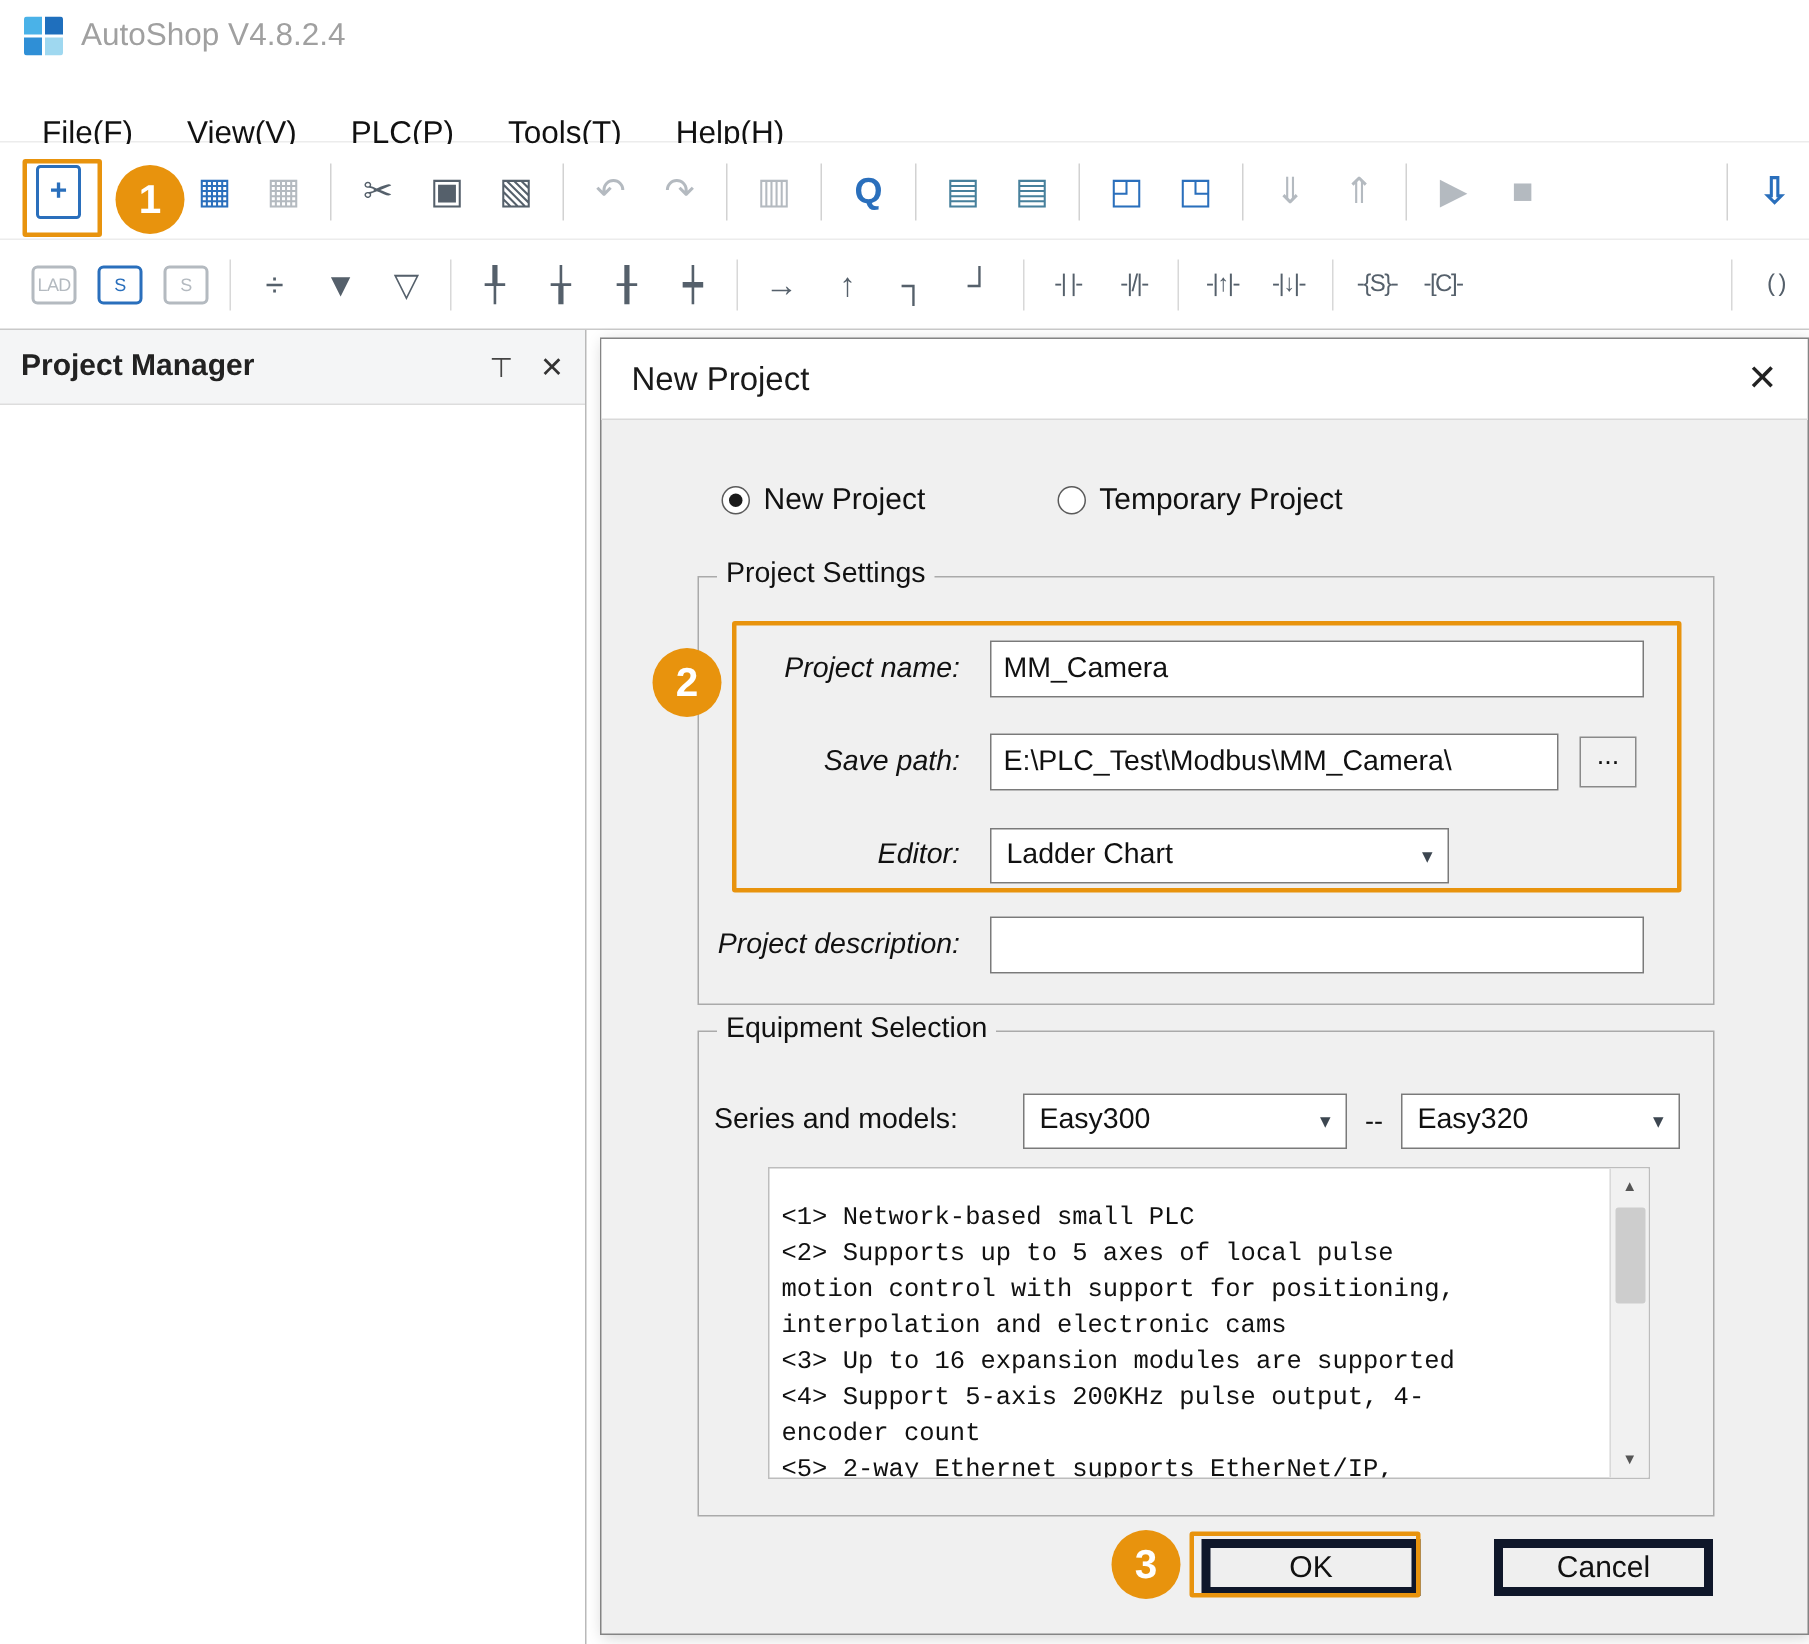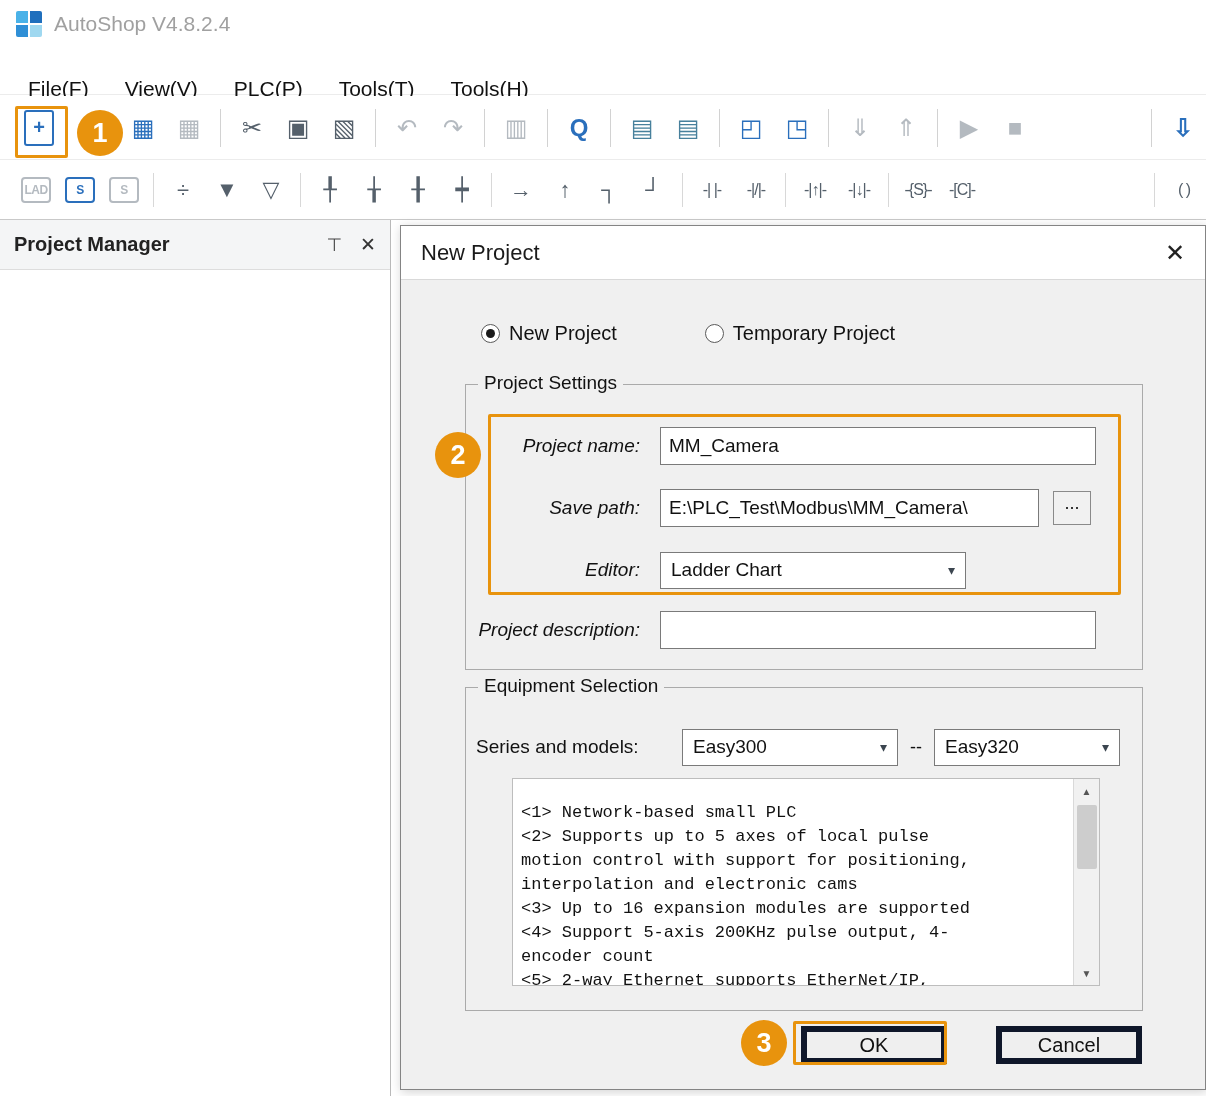--- a/index.html
+++ b/index.html
@@ -19,21 +19,21 @@
   .menubar{position:absolute;top:48px;left:0;width:100%;height:47px;display:flex;align-items:center;gap:36px;padding-left:28px;font-size:21px;border-bottom:1px solid #ececec;background:#fff;}
   .menu-item{cursor:default;margin-top:36px;}
 
   
   .toolbar{position:absolute;left:0;width:100%;display:flex;align-items:center;background:#fff;}
   #toolbar-main{top:96px;height:64px;padding-left:16px;border-bottom:1px solid #ececec;}
   #toolbar-ladder{top:161px;height:58px;padding-left:14px;}
   .tb{width:46px;height:46px;display:flex;align-items:center;justify-content:center;font-size:24px;flex:0 0 auto;color:#555;}
   .tb2{width:44px;height:42px;display:flex;align-items:center;justify-content:center;font-size:22px;flex:0 0 auto;color:#6f7780;}
   .framed{width:30px;height:36px;margin:5px 8px;border:2px solid currentColor;border-radius:3px;font-size:20px;font-weight:bold;}
-  .framed2{width:30px;height:26px;margin:20px 7px;border:2px solid currentColor;border-radius:4px;font-size:12px;font-weight:bold;letter-spacing:-0.5px;}
+  .framed2{width:30px;height:26px;margin:20px 7px;border:2px solid currentColor;border-radius:4px;font-size:12px;font-weight:normal;letter-spacing:-0.5px;}
   .sep{width:1px;height:38px;background:#d2d2d2;margin:0 8px;flex:0 0 auto;}
   .sep2{width:1px;height:34px;background:#d8d8d8;margin:0 7px;flex:0 0 auto;}
   .gap{width:58px;height:46px;flex:0 0 auto;}
   .blue{color:#2a6fbc;}
   .teal{color:#47809c;}
   .dark{color:#55606b;}
   .disabled{color:#b4bac0;}
   .bold{font-weight:bold;}
   .sm{font-size:16px;white-space:nowrap;letter-spacing:-1px;}
   .push{margin-left:auto;}
@@ -100,21 +100,21 @@
   <span class="app-icon"></span>
   <span class="app-title">AutoShop V4.8.2.4</span>
 </div>
 
 <nav class="menubar">
 
 <span class="menu-item">File(F)</span>
     <span class="menu-item">View(V)</span>
     <span class="menu-item">PLC(P)</span>
     <span class="menu-item">Tools(T)</span>
-    <span class="menu-item">Tools(H)</span>
+    <span class="menu-item">Help(H)</span>
   </nav>
 
 <div class="toolbar" id="toolbar-main">
 
 <span class="tb framed blue">+</span>
     <span class="gap"></span>
     <span class="tb blue">▦</span>
     <span class="tb disabled">▦</span>
     <span class="sep"></span>
     <span class="tb dark">✂</span>

